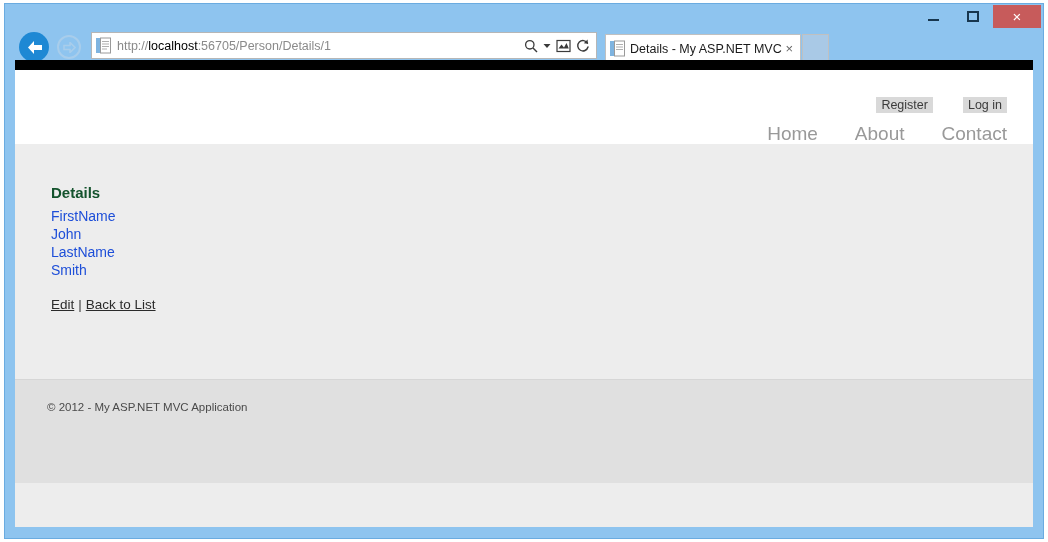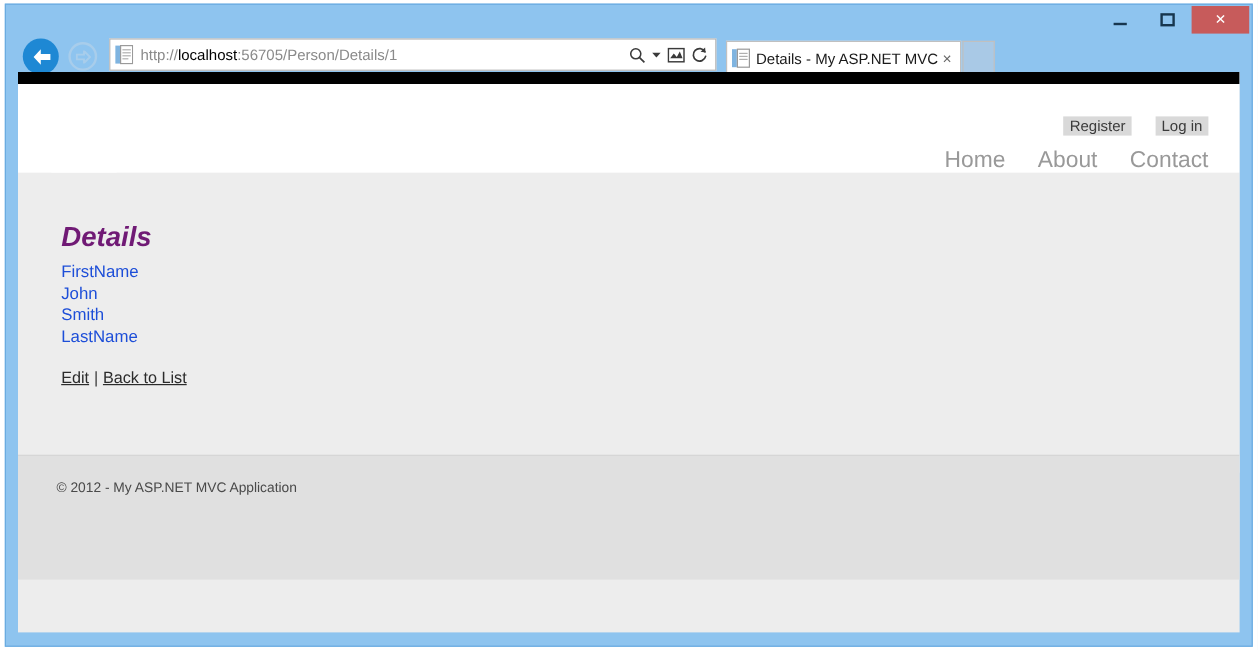--- a/index.html
+++ b/index.html
@@ -221,56 +221,55 @@
     font-family: "DejaVu Sans Mono", "Liberation Mono", monospace;
     font-size: 30px;
     color: #cfcfcf;
     letter-spacing: 1px;
   }
   .auth-links {
     position: absolute;
     right: 26px;
     top: 27px;
     display: flex;
-    gap: 20px;
+    gap: 30px;
     font-size: 12.5px;
   }
   .auth-links a {
     color: #3b3b3b;
     background: #d9d9d9;
     text-decoration: none;
     padding: 1px 5px;
   }
   .main-nav {
     position: absolute;
     right: 26px;
     top: 53px;
     display: flex;
-    gap: 27px;
+    gap: 37px;
     font-size: 19px;
   }
   .main-nav a {
     color: #999999;
     text-decoration: none;
   }
 
   
   .content {
     position: relative;
     background: #ededed;
     height: 250px;
     padding: 0 0 0 36px;
   }
   .page-title {
     margin: 0;
     padding-top: 40px;
-    font-size: 23px;
+    font-size: 15px;
     font-weight: bold;
-    color: #701a75;
-    font-style: italic;
+    color: #14532d;
   }
   .field-list {
     margin: 6px 0 0 0;
     padding: 0;
     list-style: none;
   }
   .field-list li {
     font-size: 14px;
     color: #1d4ed8;
     line-height: 18px;
@@ -415,22 +414,22 @@
     </div>
 
     <div class="logo-bump"></div>
 
     <div class="content">
       <h1 class="page-title">Details</h1>
 
       <ul class="field-list">
         <li>FirstName</li>
         <li>John</li>
+        <li>LastName</li>
         <li>Smith</li>
-        <li>LastName</li>
       </ul>
 
       <div class="action-links">
         <a href="#">Edit</a><span class="sep">|</span><a href="#">Back to List</a>
       </div>
     </div>
 
     <div class="site-footer">
       <div class="footer-text">© 2012 - My ASP.NET MVC Application</div>
     </div>

